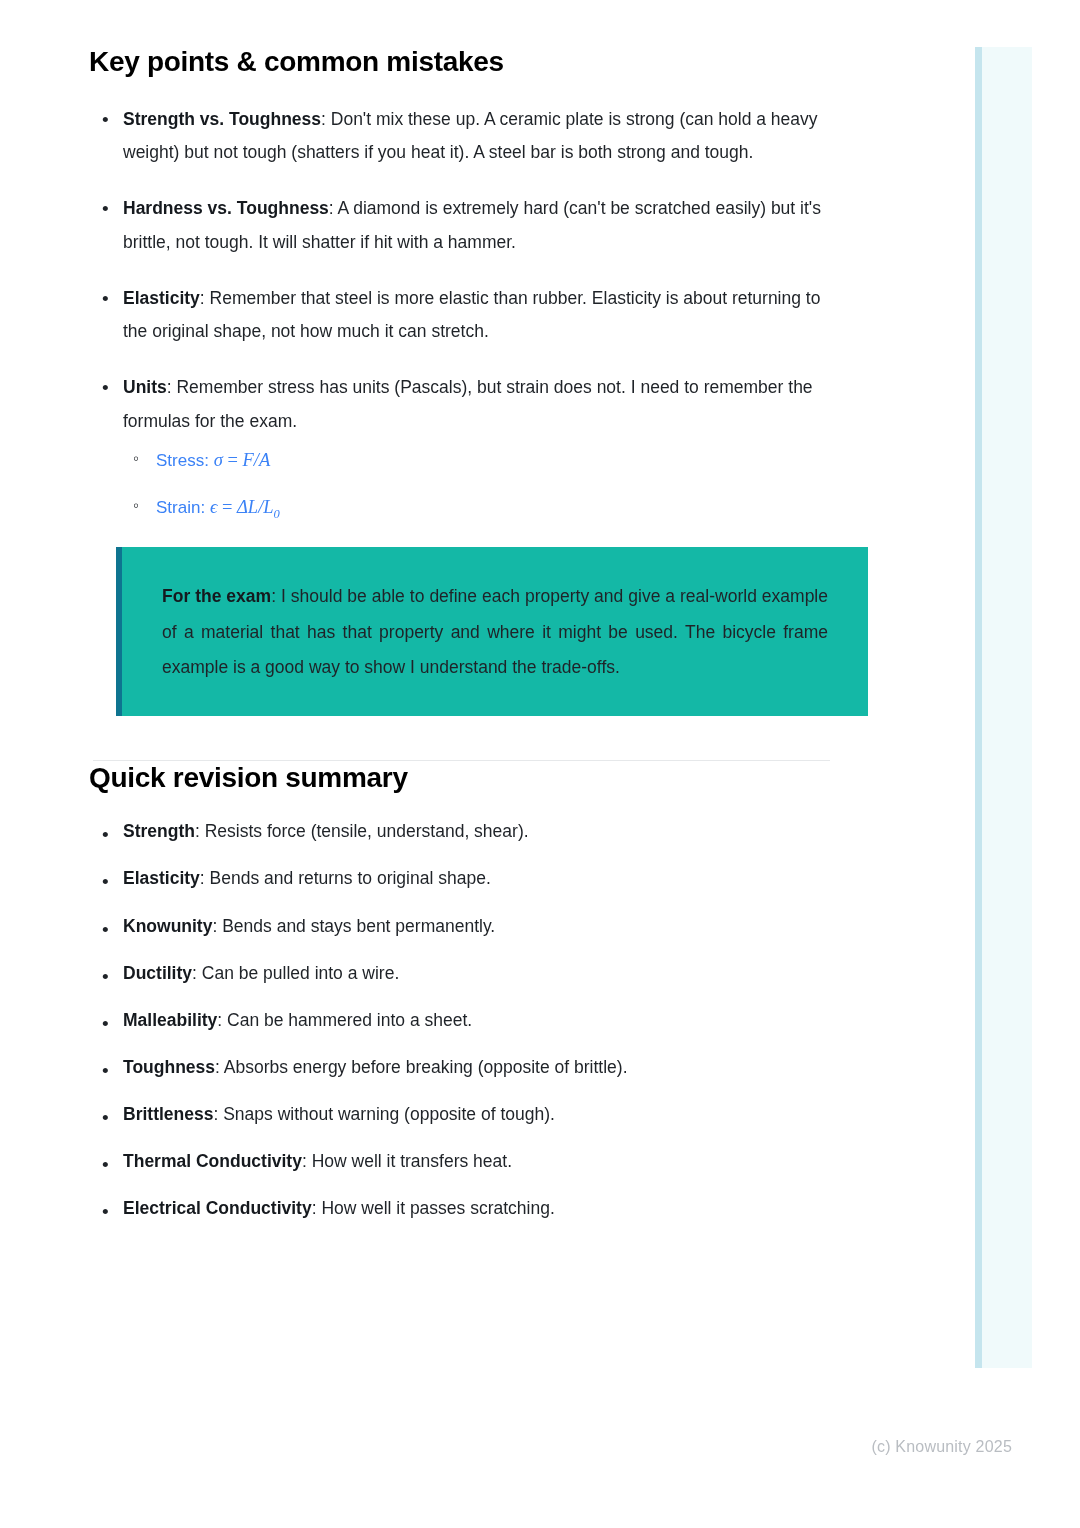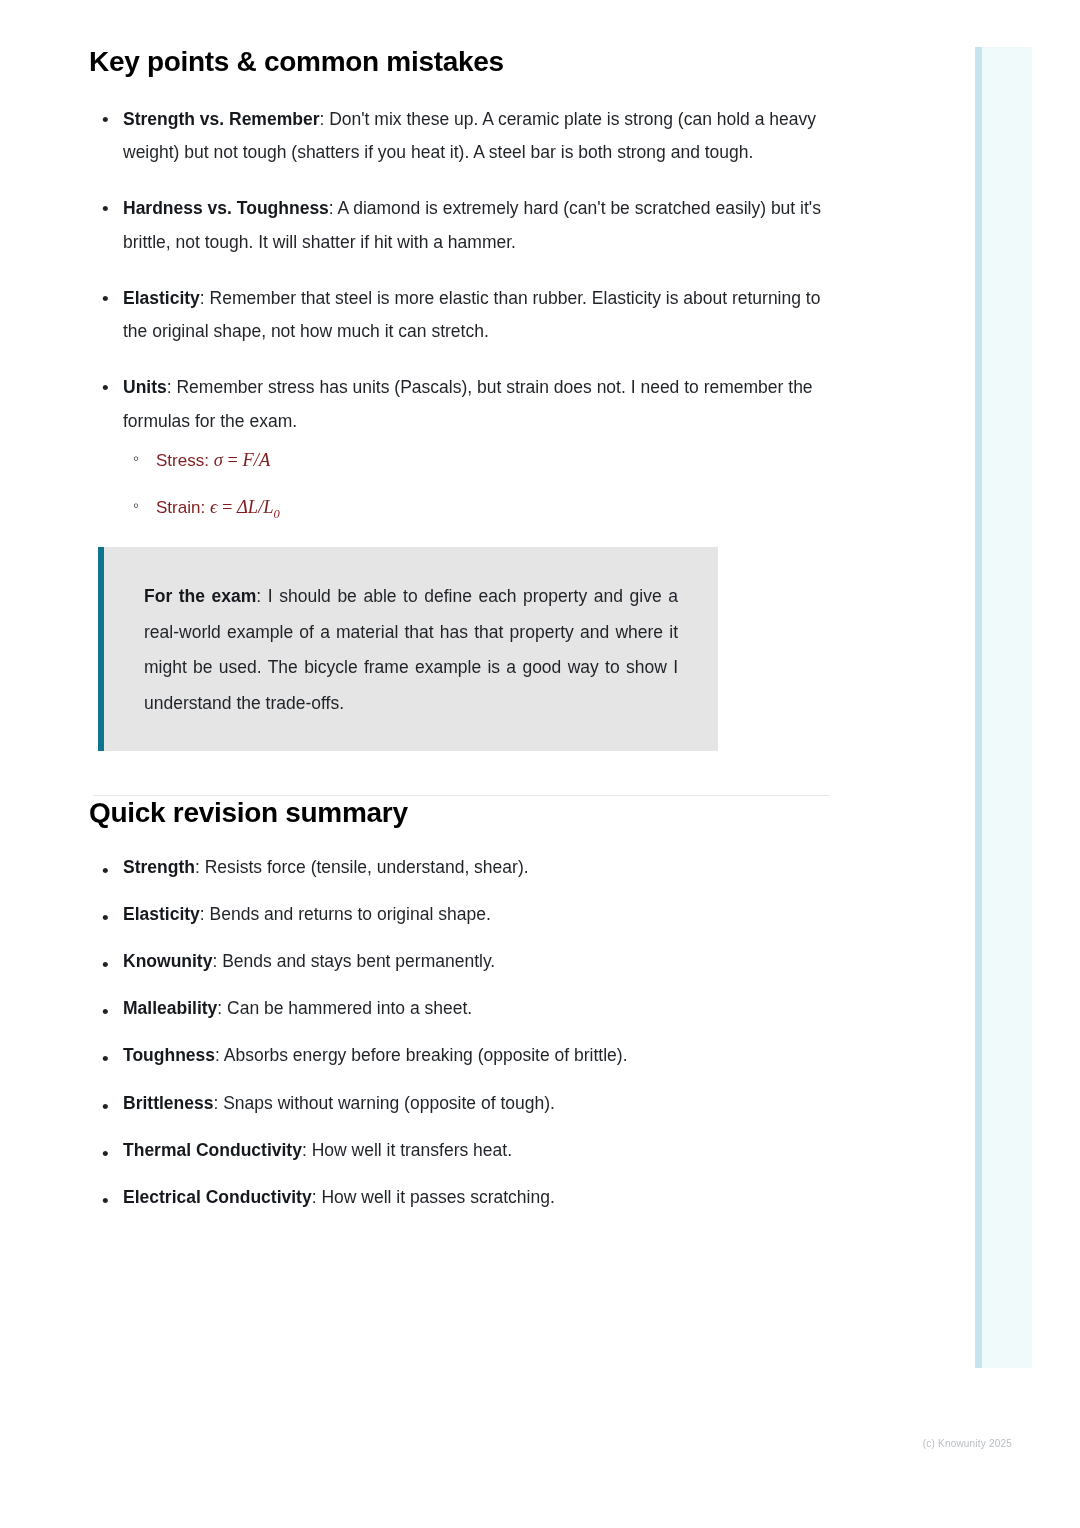--- a/index.html
+++ b/index.html
@@ -76,21 +76,21 @@
     list-style: none;
     margin: 6px 0 0 0;
     padding: 0;
   }
   ul.subbullets > li {
     position: relative;
     padding-left: 33px;
     margin-bottom: 16px;
     font-size: 17px;
     line-height: 1.7;
-    color: #7f1d1d;
+    color: #3b82f6;
   }
   ul.subbullets > li::before {
     content: "\25E6";
     position: absolute;
     left: 10px;
     top: 0;
     font-size: 17px;
     color: #1F2328;
   }
   .math {
@@ -100,24 +100,24 @@
   }
   .math .op { font-style: normal; }
   .math sub {
     font-size: 0.68em;
     font-style: italic;
     vertical-align: sub;
   }
 
   
   .callout {
-    margin: 22px 0 0 9px;
-    width: 620px;
+    margin: 22px 0 0 27px;
+    width: 752px;
     box-sizing: border-box;
-    background: #e5e5e5;
+    background: #14b8a6;
     border-left: 6px solid #0E7490;
     padding: 32px 40px 30px 40px;
   }
   .callout p {
     margin: 0;
     font-size: 17.5px;
     line-height: 2.03;
     color: #1F2328;
     text-align: justify;
   }
@@ -135,39 +135,39 @@
 
   ul.summary > li {
     margin-bottom: 20px;
     line-height: 1.55;
   }
 
   .footer {
     position: absolute;
     right: 68px;
     top: 1438px;
-    font-size: 10px;
+    font-size: 16px;
     color: #B9BDC2;
     letter-spacing: 0.2px;
   }
 </style>
 </head>
 <body>
 
 <div class="page">
 
   <div class="edge-panel"></div>
 
   <div class="content">
 
     <h2 class="section-title">Key points &amp; common mistakes</h2>
 
     <ul class="bullets">
       <li>
-        <b>Strength vs. Remember</b><span>: Don't mix these up. A ceramic plate is strong (can hold a heavy weight) but not tough (shatters if you heat it). A steel bar is both strong and tough.</span>
+        <b>Strength vs. Toughness</b><span>: Don't mix these up. A ceramic plate is strong (can hold a heavy weight) but not tough (shatters if you heat it). A steel bar is both strong and tough.</span>
       </li>
       <li>
         <b>Hardness vs. Toughness</b><span>: A diamond is extremely hard (can't be scratched easily) but it's brittle, not tough. It will shatter if hit with a hammer.</span>
       </li>
       <li>
         <b>Elasticity</b><span>: Remember that steel is more elastic than rubber. Elasticity is about returning to the original shape, not how much it can stretch.</span>
       </li>
       <li>
         <b>Units</b><span>: Remember stress has units (Pascals), but strain does not. I need to remember the formulas for the exam.</span>
 
@@ -189,20 +189,21 @@
     </div>
 
     <hr class="divider">
 
     <h2 class="section-title summary-title">Quick revision summary</h2>
 
     <ul class="bullets summary">
       <li><b>Strength</b><span>: Resists force (tensile, understand, shear).</span></li>
       <li><b>Elasticity</b><span>: Bends and returns to original shape.</span></li>
       <li><b>Knowunity</b><span>: Bends and stays bent permanently.</span></li>
+      <li><b>Ductility</b><span>: Can be pulled into a wire.</span></li>
       <li><b>Malleability</b><span>: Can be hammered into a sheet.</span></li>
       <li><b>Toughness</b><span>: Absorbs energy before breaking (opposite of brittle).</span></li>
       <li><b>Brittleness</b><span>: Snaps without warning (opposite of tough).</span></li>
       <li><b>Thermal Conductivity</b><span>: How well it transfers heat.</span></li>
       <li><b>Electrical Conductivity</b><span>: How well it passes scratching.</span></li>
     </ul>
 
   </div>
 
   <div class="footer">(c) Knowunity 2025</div>

